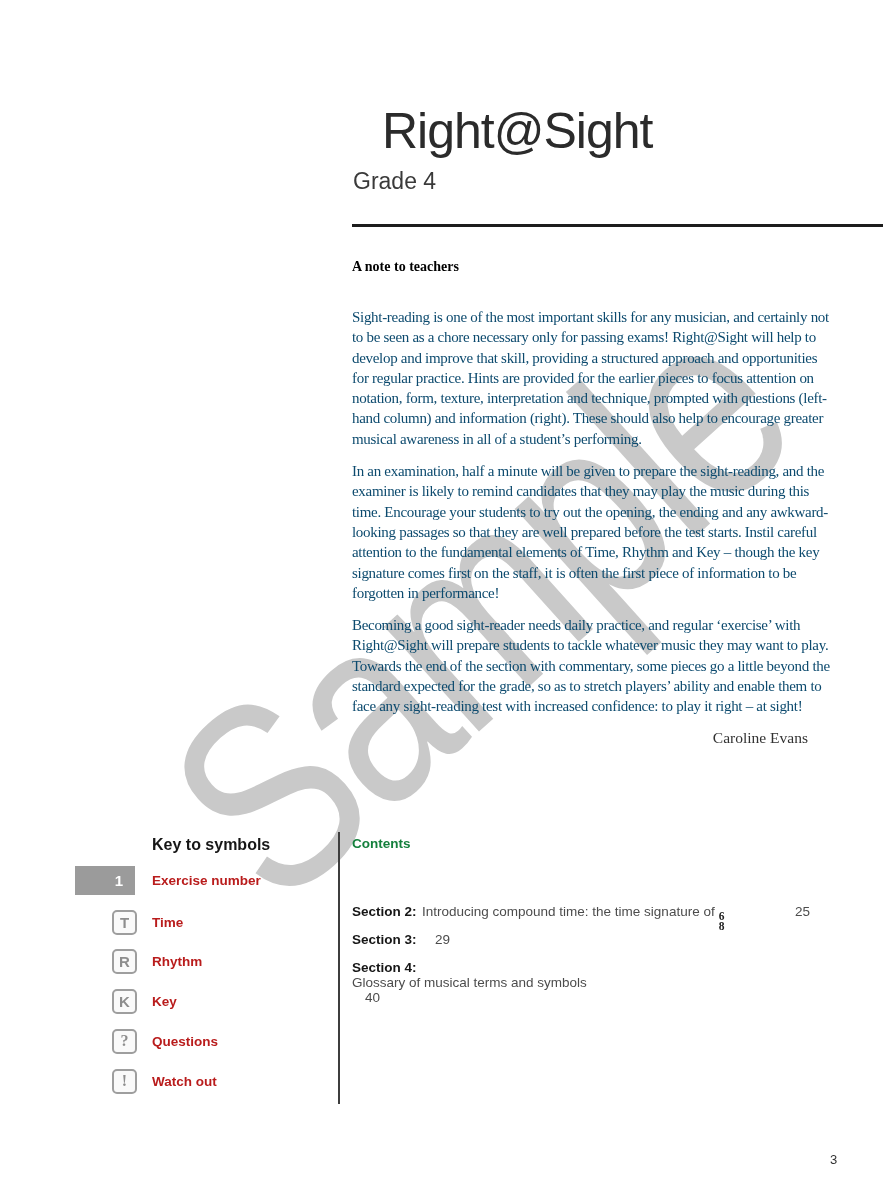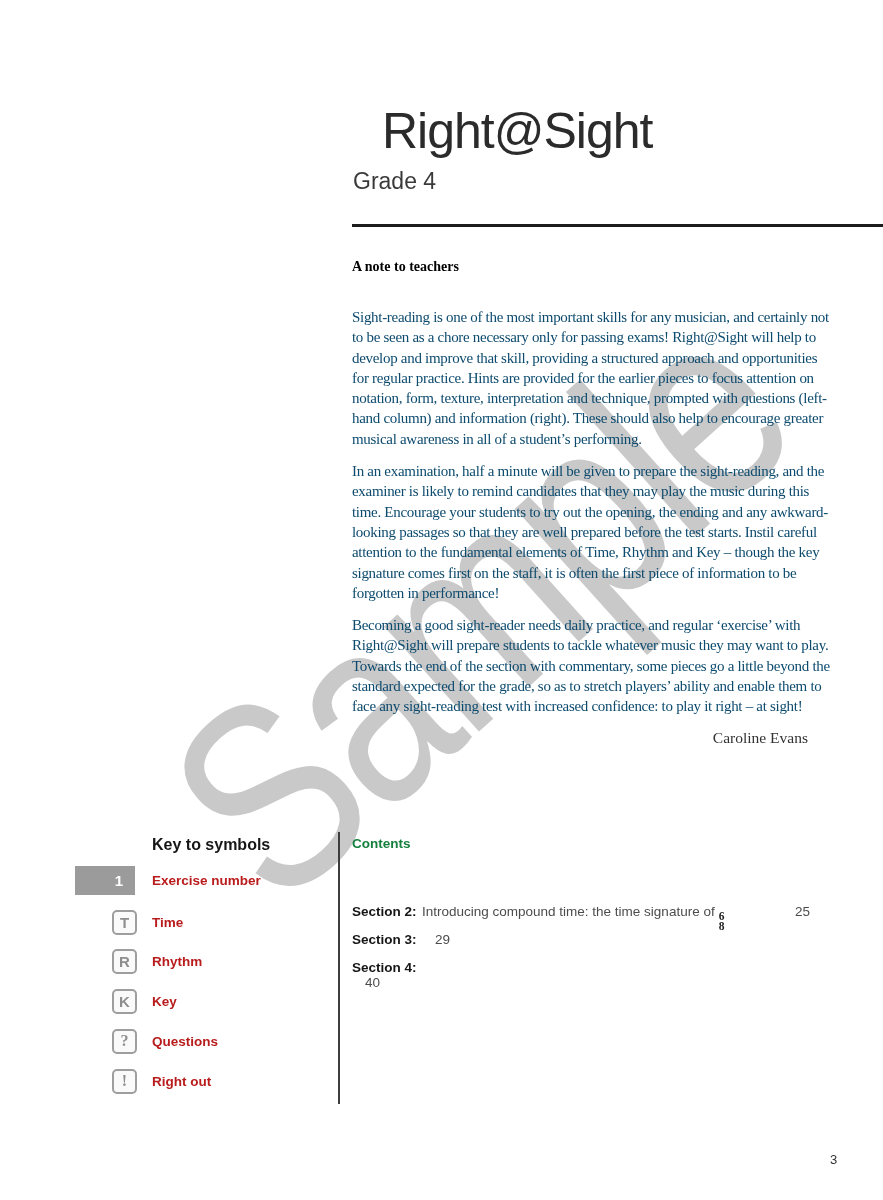--- a/index.html
+++ b/index.html
@@ -142,21 +142,21 @@
       <div class="key-row kr4">
         <span class="sym-box">K</span>
         <span class="key-label">Key</span>
       </div>
       <div class="key-row kr5">
         <span class="sym-box sym-serif">?</span>
         <span class="key-label">Questions</span>
       </div>
       <div class="key-row kr6">
         <span class="sym-box sym-serif">!</span>
-        <span class="key-label">Right out</span>
+        <span class="key-label">Watch out</span>
       </div>
     </div>
 
     <div class="divider"></div>
 
     <div class="contents-col">
       <div class="contents-heading">Contents</div>
 
 
       <div class="toc-row tr2">
@@ -170,20 +170,21 @@
         <span class="toc-page">25</span>
       </div>
 
       <div class="toc-row tr3">
         <span class="toc-section">Section 3:</span>
         <span class="toc-page">29</span>
       </div>
 
       <div class="toc-row tr4">
         <span class="toc-section">Section 4:</span>
+        <span class="toc-desc">Glossary of musical terms and symbols</span>
         <span class="toc-page">40</span>
       </div>
     </div>
 
   </div>
 
   <div class="page-num">3</div>
 
 </div>
 

